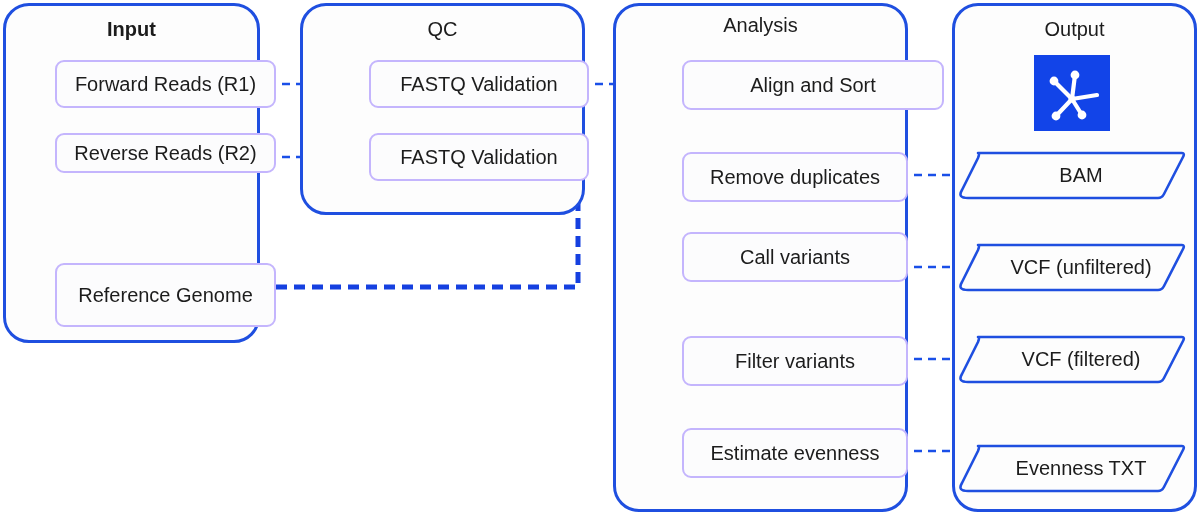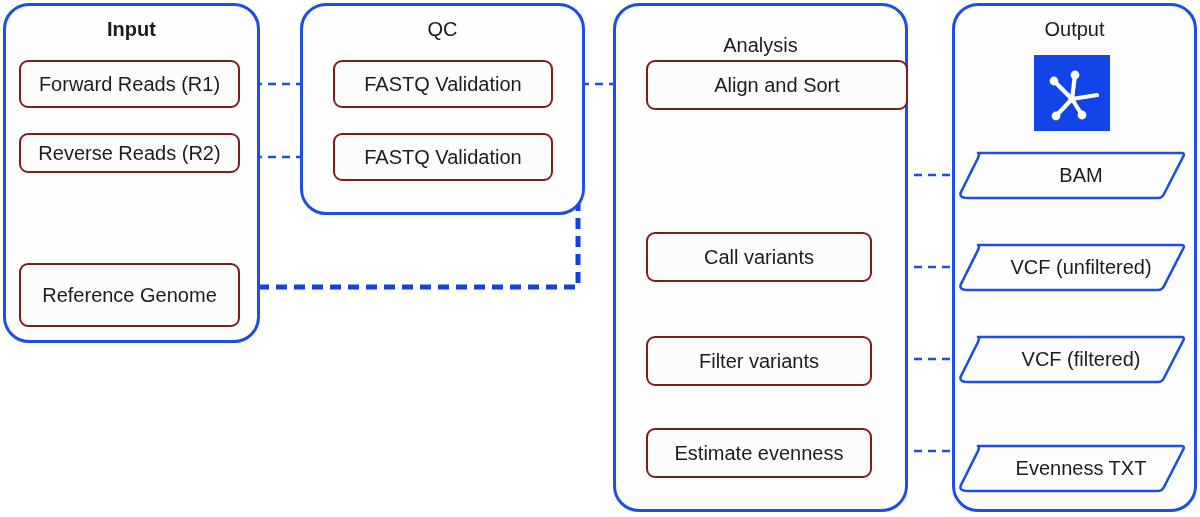--- a/index.html
+++ b/index.html
@@ -2,22 +2,22 @@
 <html><head>
 <meta charset="utf-8">
 <style>
   html,body{margin:0;padding:0;background:#ffffff;}
   body{width:1200px;height:517px;font-family:"Liberation Sans",sans-serif;overflow:hidden;}
   #stage{position:relative;width:1200px;height:517px;background:#ffffff;}
 
   .cluster{position:absolute;background:#fdfdfd;border:3px solid #1f4fe0;border-radius:26px;box-sizing:border-box;}
   .cluster-title{position:absolute;left:0;right:0;text-align:center;font-size:20px;color:#1c1c1c;}
 
-  .node{position:absolute;box-sizing:border-box;background:#fcfcfd;border:2px solid #7f1d1d;border-radius:9px;
-        display:flex;align-items:center;justify-content:center;font-size:20px;color:#1c1c1c;white-space:nowrap;}
+  .node{position:absolute;box-sizing:border-box;background:#fcfcfd;border:2px solid #c4b5fd;border-radius:9px;
+        display:flex;align-items:center;justify-content:center;font-size:20px;color:#1c1c1c;white-space:nowrap;margin-left:36px;}
 
   .para{position:absolute;box-sizing:border-box;display:flex;align-items:center;justify-content:center;
         font-size:20px;color:#1c1c1c;white-space:nowrap;padding-left:20px;}
   .para svg{position:absolute;left:0;top:0;overflow:visible;}
   .para span{position:relative;z-index:2;}
 
   .brand-icon{position:absolute;background:#1244e8;display:block;}
 
   #edges{position:absolute;left:0;top:0;width:1200px;height:517px;overflow:visible;pointer-events:none;}
   .dash{fill:none;stroke:#1a4fe8;stroke-width:2.4;stroke-dasharray:8 6;}
@@ -61,23 +61,24 @@
   <div class="node" style="left:19px;top:133px;width:221px;height:40px;">Reverse Reads (R2)</div>
   <div class="node" style="left:19px;top:263px;width:221px;height:64px;">Reference Genome</div>
 
   <div class="cluster" style="left:300px;top:3px;width:285px;height:212px;">
     <div class="cluster-title" style="top:12px;">QC</div>
   </div>
   <div class="node" style="left:333px;top:60px;width:220px;height:48px;">FASTQ Validation</div>
   <div class="node" style="left:333px;top:133px;width:220px;height:48px;">FASTQ Validation</div>
 
   <div class="cluster" style="left:613px;top:3px;width:295px;height:509px;">
-    <div class="cluster-title" style="top:28px;">Analysis</div>
+    <div class="cluster-title" style="top:8px;">Analysis</div>
   </div>
   <div class="node" style="left:646px;top:60px;width:262px;height:50px;">Align and Sort</div>
+  <div class="node" style="left:646px;top:152px;width:226px;height:50px;">Remove duplicates</div>
   <div class="node" style="left:646px;top:232px;width:226px;height:50px;">Call variants</div>
   <div class="node" style="left:646px;top:336px;width:226px;height:50px;">Filter variants</div>
   <div class="node" style="left:646px;top:428px;width:226px;height:50px;">Estimate evenness</div>
 
   <div class="cluster" style="left:952px;top:3px;width:245px;height:509px;">
     <div class="cluster-title" style="top:12px;">Output</div>
   </div>
 
   <div class="brand-icon" style="left:1034px;top:55px;width:76px;height:76px;">
     <svg viewBox="0 0 76 76" width="76" height="76" aria-hidden="true">

